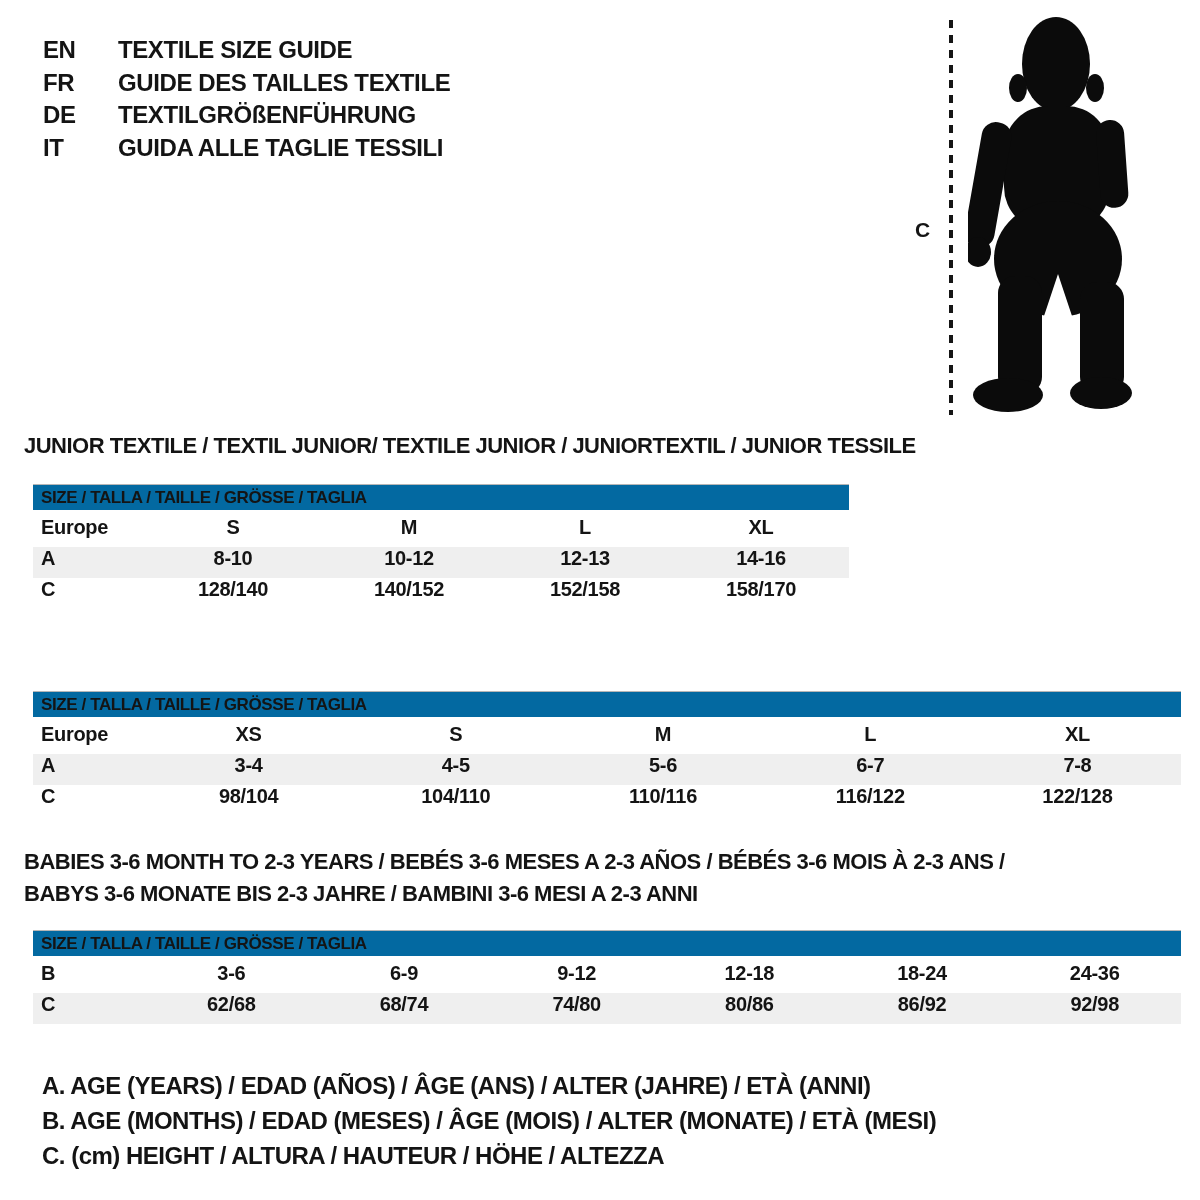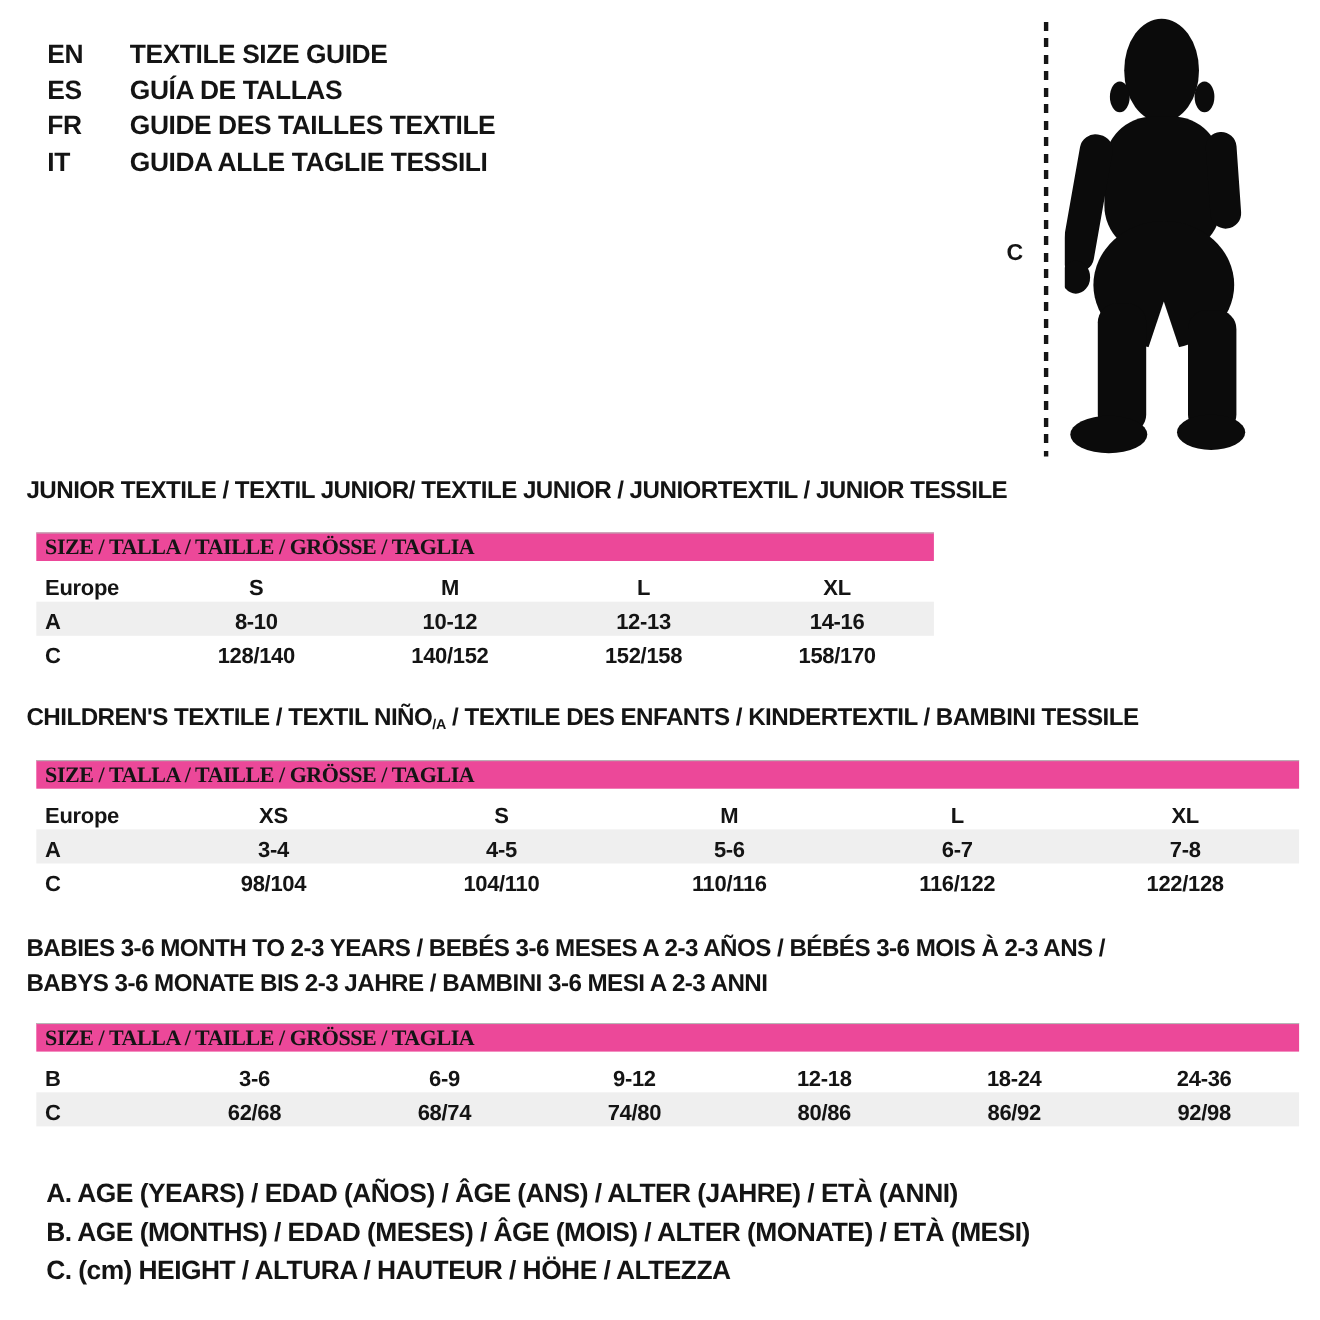--- a/index.html
+++ b/index.html
@@ -23,48 +23,48 @@
   .t-junior{top:433px;}
   .t-children{top:639px;}
   .t-babies{top:846px;line-height:32px;}
   .sub-small{font-size:13px;vertical-align:-4px;letter-spacing:-0.3px;}
   
   .size-table{position:absolute;left:33px;}
   .tbl-junior{top:484px;width:816px;}
   .tbl-children{top:691px;width:1148px;}
   .tbl-babies{top:930px;width:1148px;}
   .sizebar{
-    height:26px;line-height:26px;background:#ec4899;border-top:1px solid #b6b6b6;
-    padding-left:8px;box-sizing:border-box;font-size:20px;letter-spacing:-0.4px;margin-bottom:6px;font-family:Liberation Serif, serif;
+    height:26px;line-height:26px;background:#0369a1;border-top:1px solid #b6b6b6;
+    padding-left:8px;box-sizing:border-box;font-size:17px;letter-spacing:-0.4px;margin-bottom:6px;
   }
-  .trow{display:flex;height:31px;align-items:flex-end;font-size:20px;letter-spacing:-0.3px;}
+  .trow{display:flex;height:31px;align-items:flex-start;font-size:20px;letter-spacing:-0.3px;}
   .trow .lbl{width:112px;padding-left:8px;box-sizing:border-box;}
   .trow .cell{flex:1;text-align:center;}
   .alt{background:#efefef;}
   
   .legend{position:absolute;left:42px;top:1068px;font-size:24px;line-height:35px;letter-spacing:-0.5px;}
   .legend div{white-space:nowrap;}
 </style>
 </head>
 <body>
 
 <div class="canvas">
 
   <div class="lang-list">
     <div class="lang-row">
       <span class="lang-code">EN</span>
       <span class="lang-label">TEXTILE SIZE GUIDE</span>
     </div>
     <div class="lang-row">
-      <span class="lang-code">ES</span>
-      <span class="lang-label">GUÍA DE TALLAS</span>
+      <span class="lang-code">FR</span>
+      <span class="lang-label">GUIDE DES TAILLES TEXTILE</span>
     </div>
     <div class="lang-row">
-      <span class="lang-code">FR</span>
-      <span class="lang-label">GUIDE DES TAILLES TEXTILE</span>
+      <span class="lang-code">DE</span>
+      <span class="lang-label">TEXTILGRÖßENFÜHRUNG</span>
     </div>
     <div class="lang-row">
       <span class="lang-code">IT</span>
       <span class="lang-label">GUIDA ALLE TAGLIE TESSILI</span>
     </div>
   </div>
 
   <span class="measure-label">C</span>
   <div class="measure-line"></div>
   <svg class="toddler" width="168" height="402" viewBox="0 0 168 402" aria-hidden="true">
@@ -104,23 +104,20 @@
     </div>
     <div class="trow">
       <span class="lbl">C</span>
       <span class="cell">128/140</span>
       <span class="cell">140/152</span>
       <span class="cell">152/158</span>
       <span class="cell">158/170</span>
     </div>
   </div>
 
-  <div class="sec-title t-children">
-    <span>CHILDREN'S TEXTILE / TEXTIL NIÑO</span><span class="sub-small">/A</span><span> / TEXTILE DES ENFANTS / KINDERTEXTIL / BAMBINI TESSILE</span>
-  </div>
   <div class="size-table tbl-children">
     <div class="sizebar">SIZE / TALLA / TAILLE / GRÖSSE / TAGLIA</div>
     <div class="trow">
       <span class="lbl">Europe</span>
       <span class="cell">XS</span>
       <span class="cell">S</span>
       <span class="cell">M</span>
       <span class="cell">L</span>
       <span class="cell">XL</span>
     </div>

